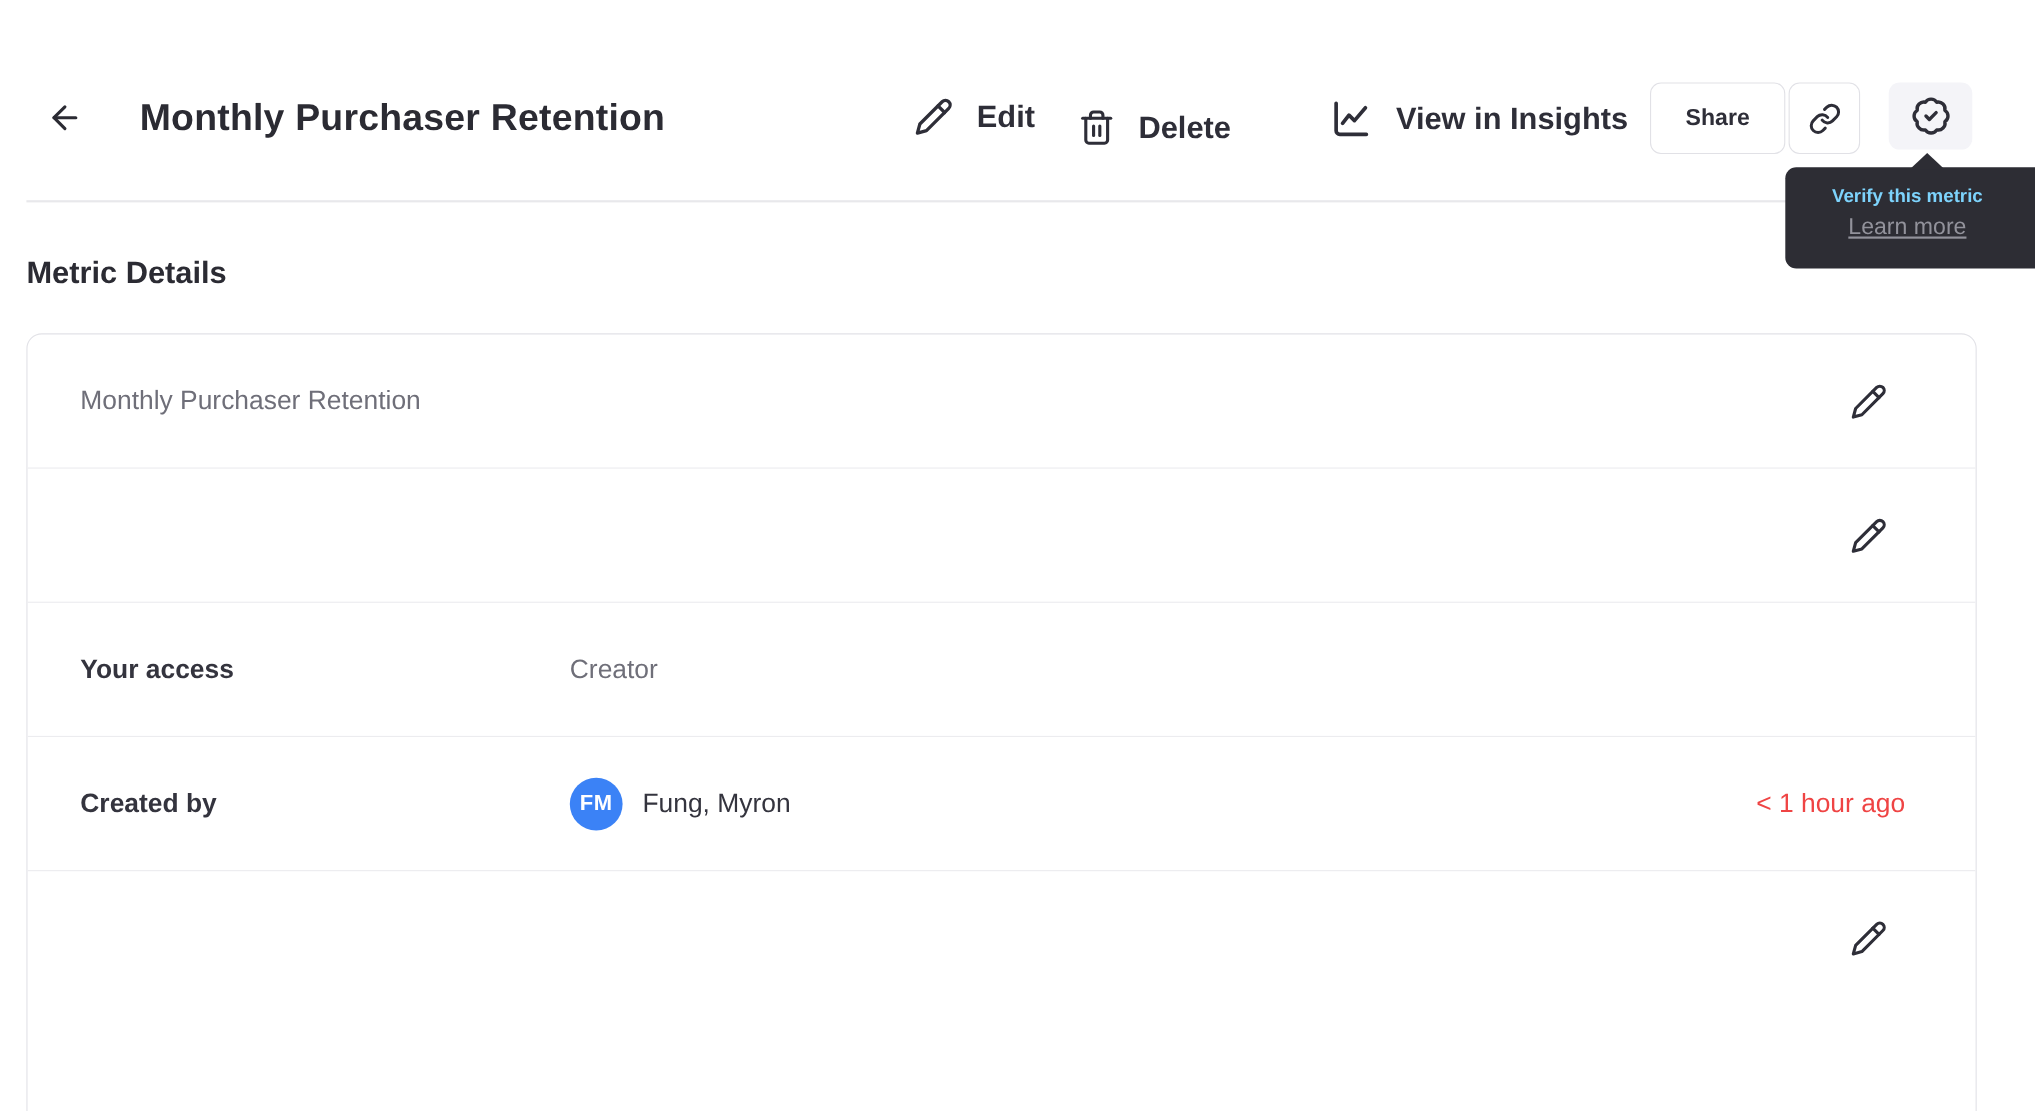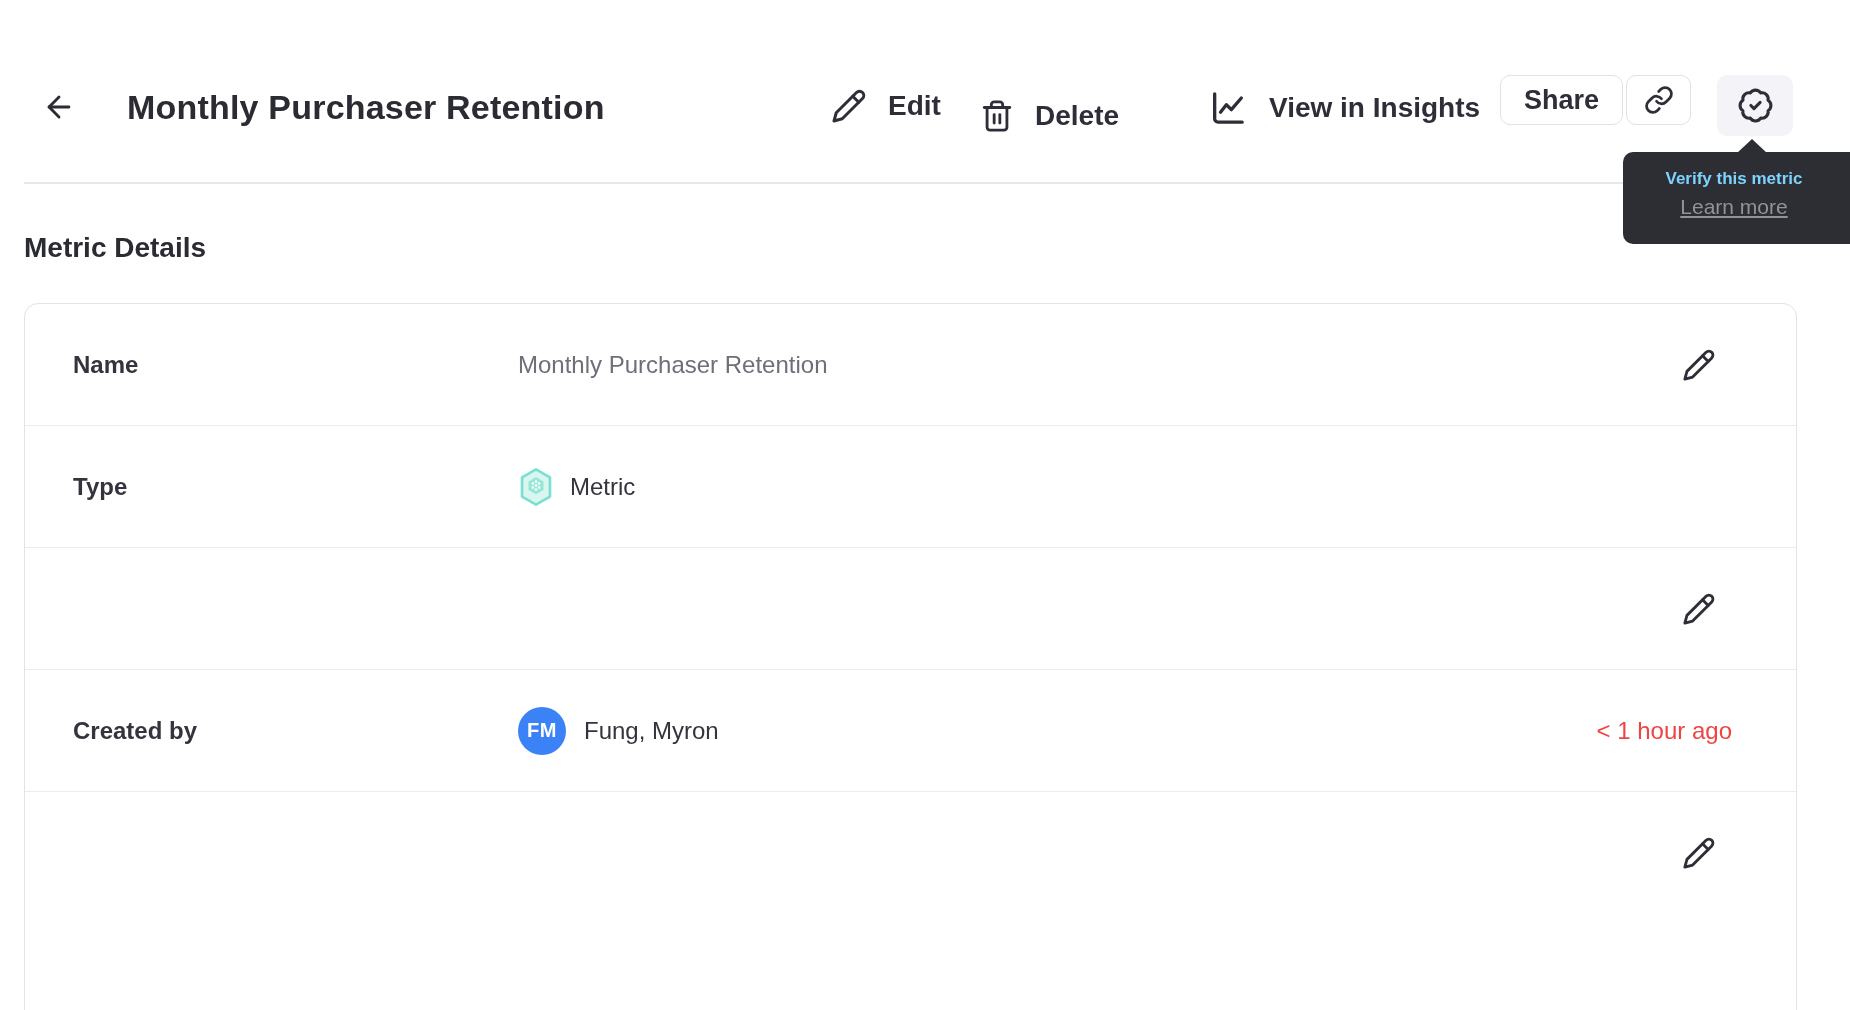--- a/index.html
+++ b/index.html
@@ -22,24 +22,24 @@
   .action-btn {
     position:absolute; top:88px; display:flex; align-items:center;
     background:none; border:none; cursor:pointer; padding:0;
     font-family:inherit; font-size:28px; font-weight:700; color:#2e2e38;
   }
   .action-btn .ic { margin-right:21px; }
   .btn-edit    { left:831px; }
   .btn-delete  { left:980px;margin-top:11px; }
   .btn-insights{ left:1208px; }
   .boxed-btn {
-    position:absolute; top:75px; height:50px; background:#fff;
+    position:absolute; top:75px; height:65px; background:#fff;
     border:1.5px solid #e1e1e6; border-radius:10px; cursor:pointer;
     display:flex; align-items:center; justify-content:center;
-    font-family:inherit; font-size:27px; font-weight:600; color:#2e2e38;
+    font-family:inherit; font-size:21px; font-weight:600; color:#2e2e38;
   }
   .btn-share { left:1500px; width:123px; }
   .btn-link  { left:1626px; width:65px; }
   .btn-verify{
     position:absolute; top:75px; left:1717px; width:76px; height:61px;
     background:#f4f4f8; border:none; border-radius:10px; cursor:pointer;
     display:flex; align-items:center; justify-content:center;
   }
 
   
@@ -175,66 +175,48 @@
   <a class="tooltip-link">Learn more</a>
 </div>
 
 <div class="page-divider"></div>
 
 <h2 class="section-heading">Metric Details</h2>
 
 <div class="card">
 
   <div class="row">
-    <div class="row-label">Name</div>
     <div class="row-value">Monthly Purchaser Retention</div>
     <button class="edit-pencil-btn">
       <span>
         <svg width="34" height="34" viewBox="0 0 24 24" fill="none" stroke="#2e2e38" stroke-width="2" stroke-linecap="round" stroke-linejoin="round">
           <path d="M17 3a2.828 2.828 0 1 1 4 4L7.5 20.5 2 22l1.5-5.5L17 3z"></path>
             <path d="m14.5 5.5 4 4"></path>
         </svg>
       </span>
     </button>
   </div>
 
-  <div class="row">
-    <div class="row-label">Type</div>
-    <div class="row-value dark">
-      <span class="type-ic">
-        <svg width="36" height="40" viewBox="0 0 24 26" fill="none">
-          <path d="M12 1.2 21.3 6.6 V19.4 L12 24.8 L2.7 19.4 V6.6 Z" fill="#d9f6f1" stroke="#7ce0d0" stroke-width="1.8" stroke-linejoin="round"></path>
-          <path d="M12 6.4 17 9.3 V15 L12 17.9 L7 15 V9.3 Z" fill="#96e7d8"></path>
-          <g fill="#ffffff">
-            <circle cx="12" cy="9.4" r="0.85"></circle>
-              <circle cx="9.9" cy="10.7" r="0.85"></circle>
-              <circle cx="14.1" cy="10.7" r="0.85"></circle>
-            <circle cx="12" cy="12" r="0.85"></circle>
-              <circle cx="9.9" cy="13.3" r="0.85"></circle>
-              <circle cx="14.1" cy="13.3" r="0.85"></circle>
-            <circle cx="12" cy="14.6" r="0.85"></circle>
-          </g>
-        </svg>
-      </span>
-      <span>Metric</span>
-    </div>
-  </div>
 
   <div class="row">
     <div class="row-value"></div>
     <button class="edit-pencil-btn">
       <span>
         <svg width="34" height="34" viewBox="0 0 24 24" fill="none" stroke="#2e2e38" stroke-width="2" stroke-linecap="round" stroke-linejoin="round">
           <path d="M17 3a2.828 2.828 0 1 1 4 4L7.5 20.5 2 22l1.5-5.5L17 3z"></path>
             <path d="m14.5 5.5 4 4"></path>
         </svg>
       </span>
     </button>
   </div>
 
+  <div class="row">
+    <div class="row-label">Your access</div>
+    <div class="row-value">Creator</div>
+  </div>
 
   <div class="row">
     <div class="row-label">Created by</div>
     <div class="row-value dark">
       <span class="avatar">FM</span>
       <span>Fung, Myron</span>
     </div>
     <div class="row-meta">&lt; 1 hour ago</div>
   </div>
 

